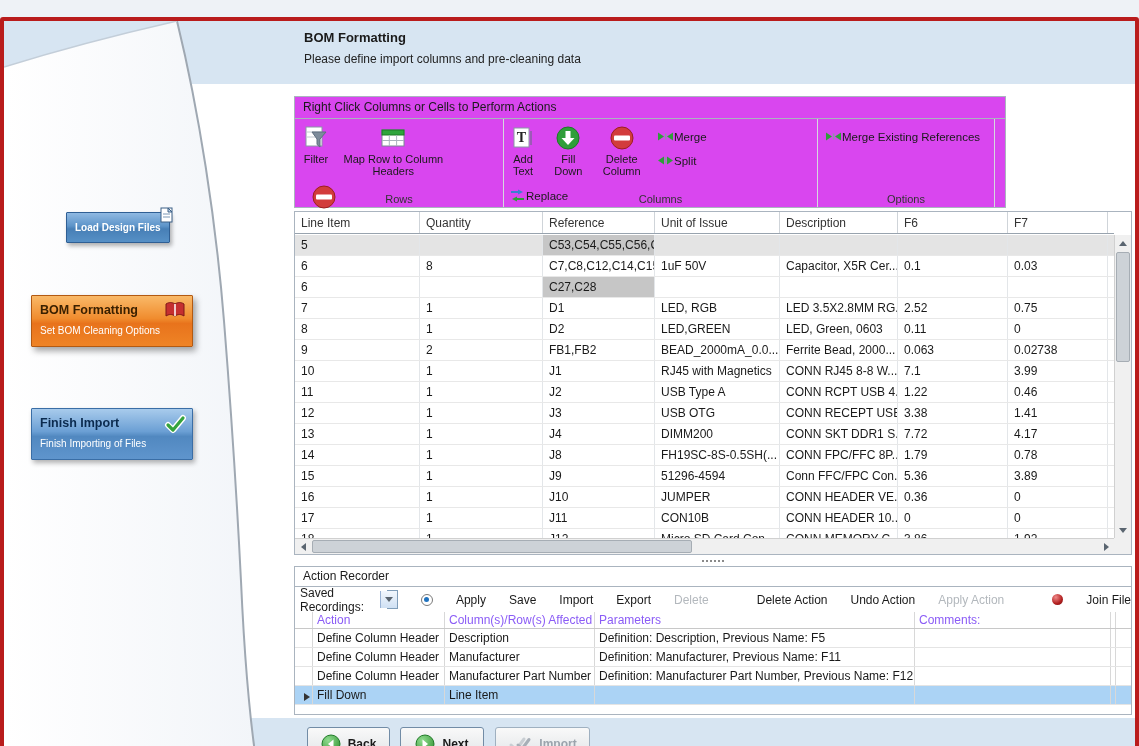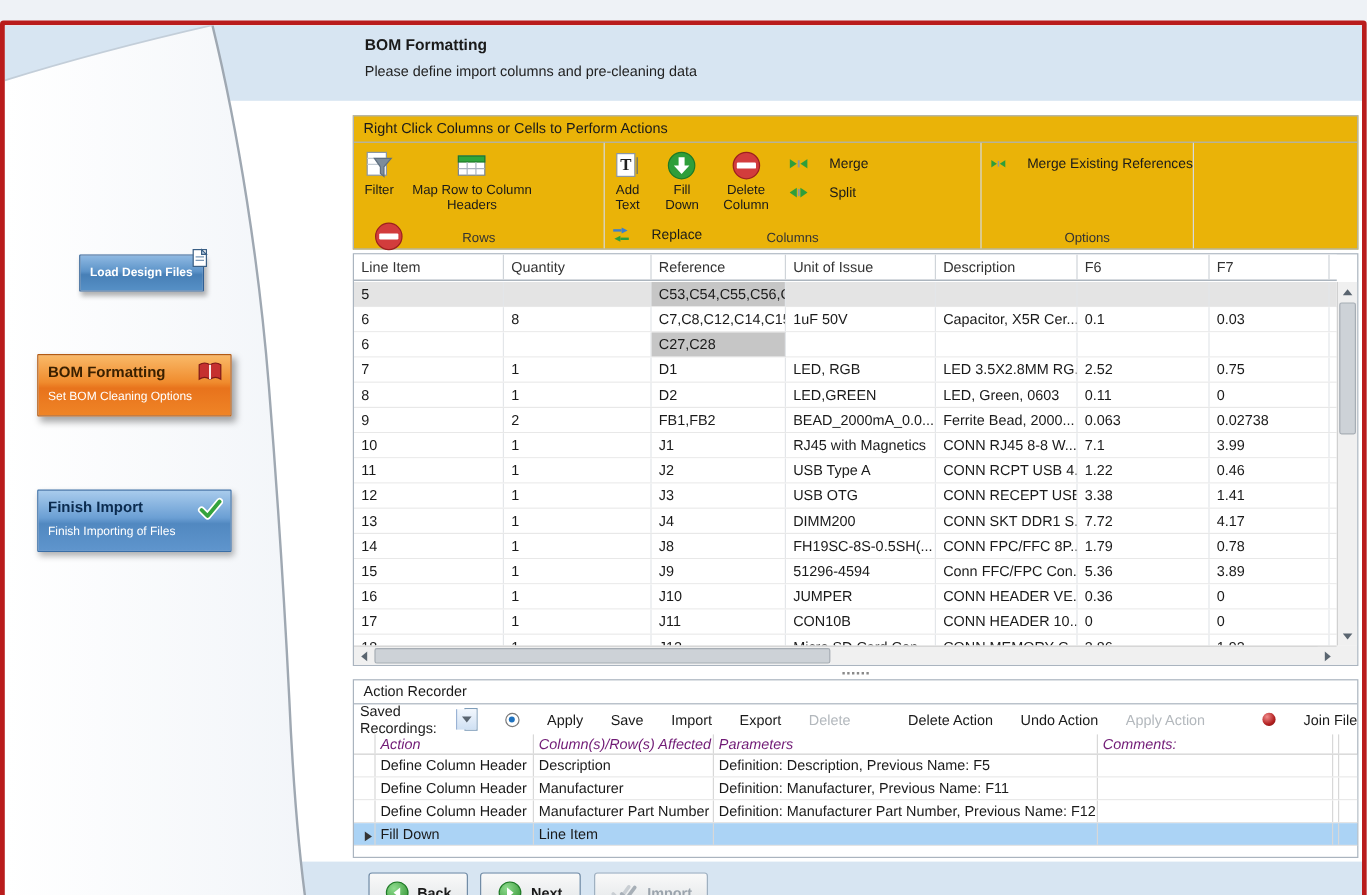--- a/index.html
+++ b/index.html
@@ -39,36 +39,36 @@
     border:1px solid #3a6ea6; box-shadow:2px 3px 5px rgba(0,0,0,.3);
   }
   .step .s-title { font-weight:bold; font-size:12.5px; }
   .step-bom .s-title { color:#3a2000; }
   .step-finish .s-title { color:#0b2b4f; }
   .step .s-sub { margin-top:8px; font-size:10px; color:#fff; }
   .step .corner-ico { position:absolute; right:6px; top:5px; }
 
   
   .toolbar-box {
-    position:absolute; left:290px; top:75px; width:838px; height:112px; z-index:2;
-    border:1px solid #aab4bf; background:#eab308;
+    position:absolute; left:290px; top:75px; width:712px; height:112px; z-index:2;
+    border:1px solid #aab4bf; background:#d946ef;
   }
   .hint { height:22px; line-height:21px; padding-left:8px; border-bottom:1px solid #aab4bf; font-size:12px; color:#1a1a1a; }
   .tb-row { position:relative; height:88px; }
   .tb-group { position:absolute; top:0; bottom:0; }
   .tb-g-rows { left:0; width:208px; }
   .tb-g-cols { left:208px; width:314px; border-left:1px solid #d5d9de; }
   .tb-g-opts { left:522px; width:178px; border-left:1px solid #d5d9de; border-right:1px solid #d5d9de; }
   .tb-caption { position:absolute; bottom:2px; left:0; width:100%; text-align:center; color:#333; font-size:11px; }
   .big-btn { display:inline-flex; flex-direction:column; align-items:center; text-align:center;
     font-size:11px; line-height:12px; padding-top:5px; margin:1px 1px; vertical-align:top; color:#1a1a1a; cursor:default; }
   .big-btn svg { width:26px; height:26px; margin-bottom:2px; }
   .w40{width:40px;} .w104{width:104px;} .w56{width:56px;} .w36{width:36px;} .w44{width:44px;} .w52{width:52px;}
   .mini-col { display:inline-flex; flex-direction:column; gap:9px; margin:10px 4px 0 6px; vertical-align:top; }
-  .mini-btn { display:flex; align-items:center; gap:18px; font-size:11.5px; white-space:nowrap; color:#1a1a1a; }
+  .mini-btn { display:flex; align-items:center; gap:1px; font-size:11.5px; white-space:nowrap; color:#1a1a1a; }
   .mini-btn svg { width:15px; height:15px; }
   .opts-pad { padding:10px 0 0 8px; }
 
   
   .grid { position:absolute; left:290px; top:190px; width:838px; height:344px; z-index:2;
     border:1px solid #aab4bf; background:#fff; overflow:hidden; }
   .ghead { position:absolute; top:0; left:0; right:17px; height:22px; display:flex;
     border-bottom:1px solid #98a3ae; background:#fff; }
   .gcol { padding:4px 0 0 6px; border-right:1px solid #cfd4d9; font-size:12px; color:#333;
     overflow:hidden; white-space:nowrap; flex:none; }
@@ -111,21 +111,21 @@
   .combo-btn { position:absolute; right:0; top:0; width:17px; height:100%;
     background:linear-gradient(#f2f7fd,#cfe0f3); border-left:1px solid #9ab3d5;
     display:flex; align-items:center; justify-content:center; }
   .radio { width:12px; height:12px; border:1px solid #7a7a7a; border-radius:50%; background:#fff; position:relative; flex:none; }
   .radio::after { content:''; position:absolute; left:2.5px; top:2.5px; width:5px; height:5px; border-radius:50%; background:#1f72bf; }
   .lnk { color:#1a1a1a; white-space:nowrap; }
   .lnk.dis { color:#b3b8bd; }
   .vsep { width:1px; height:13px; background:#9aa2aa; margin:0 1px; }
   .join-dot { width:11px; height:11px; border-radius:50%; flex:none;
     background:radial-gradient(circle at 35% 30%, #f08a8a, #b22020 60%, #6e0e0e); }
-  .rhead { display:flex; height:17px; border-bottom:1px solid #c8c8c8; font-size:12px; color:#701a75;font-style:italic; }
+  .rhead { display:flex; height:17px; border-bottom:1px solid #c8c8c8; font-size:12px; color:#8b5cf6; }
   .rcell { padding:1px 0 0 4px; border-right:1px solid #d8d8d8; overflow:hidden; white-space:nowrap; flex:none; }
   .rmk{width:18px;} .r0{width:132px;} .r1{width:150px;} .r2{width:320px;} .r3{width:196px;}
   .rrow { display:flex; height:19px; border-bottom:1px solid #e4e4e4; font-size:12px; background:#fff; }
   .rrow .rcell { padding-top:2px; }
   .rrow.active { background:#abd3f5; }
   .rmark-tri { width:0; height:0; margin:5px 0 0 5px; border-top:4px solid transparent; border-bottom:4px solid transparent; border-left:6px solid #333; }
 
   
   .btn { position:absolute; top:706px; height:34px; z-index:2;
     border:1px solid #728ca6; border-radius:3px;

